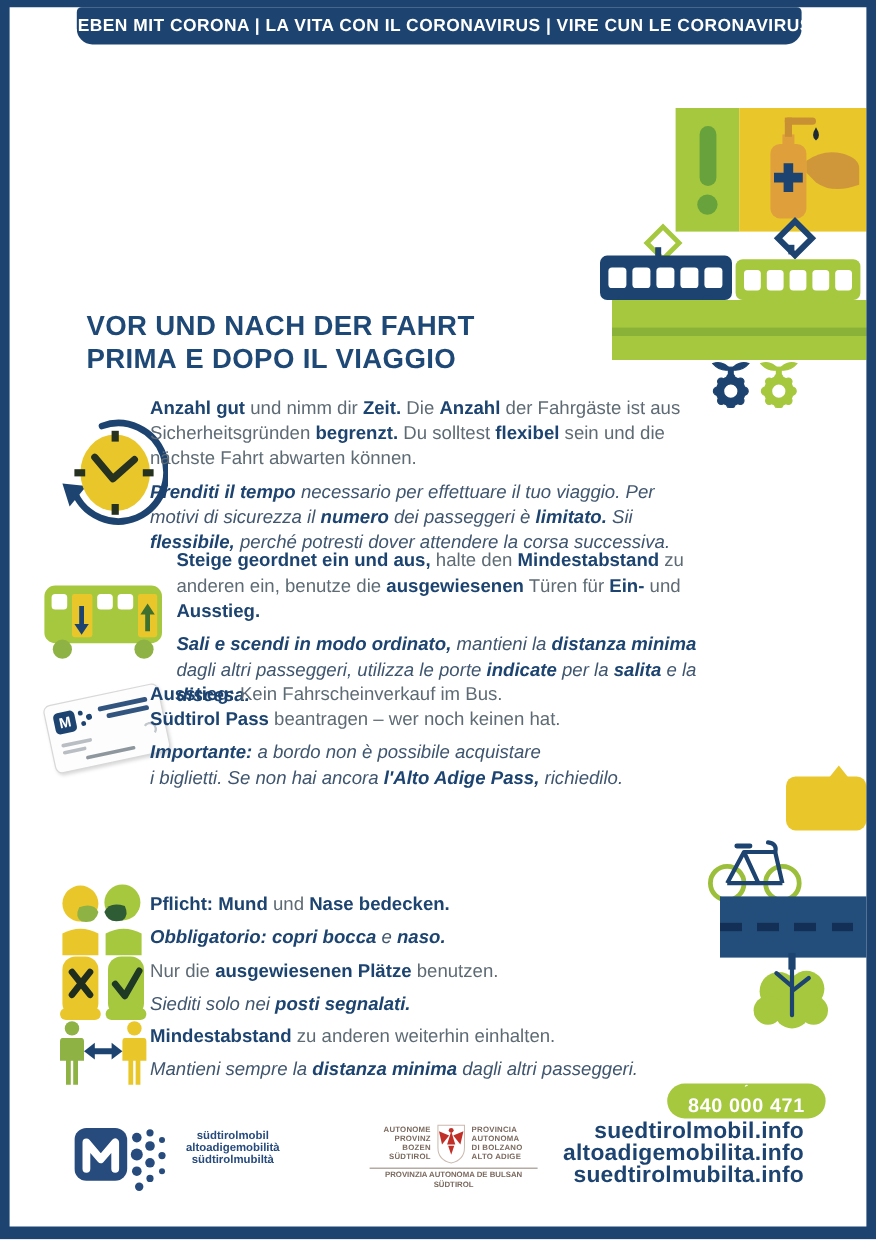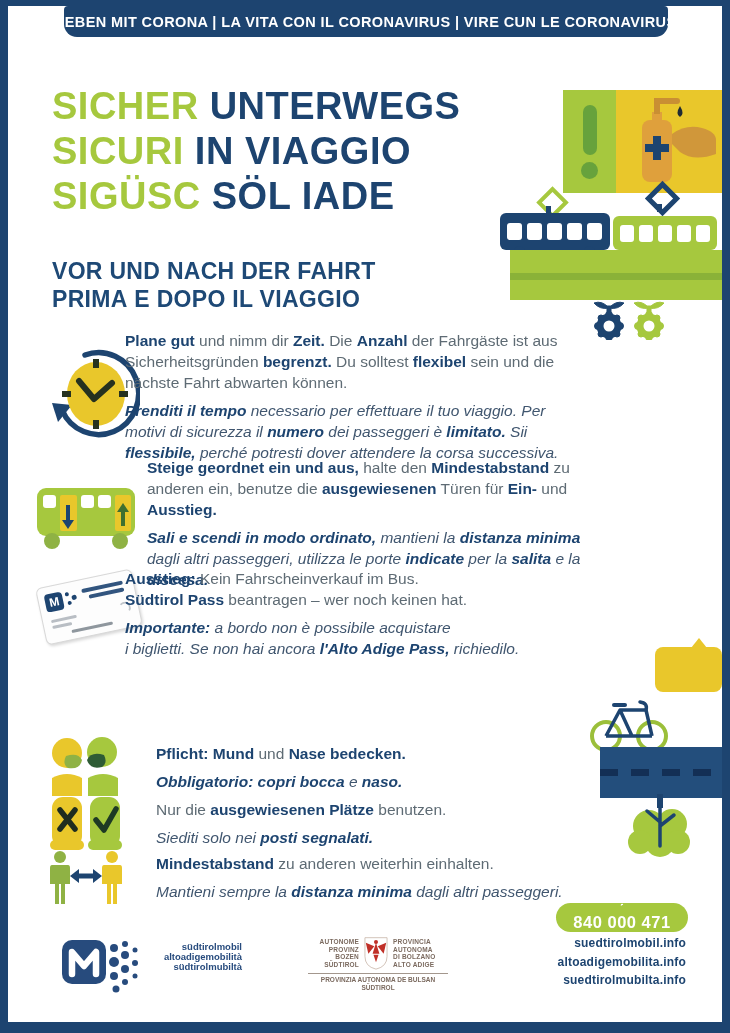--- a/index.html
+++ b/index.html
@@ -16,21 +16,21 @@
   .title{position:absolute;left:52px;top:84px;line-height:45px;font-size:38px;font-weight:800;letter-spacing:.5px;color:#1d4470;white-space:nowrap;}
   .title .accent{color:#a6c83e;}
 
   
   .sec-head{position:absolute;left:52px;font-size:23px;line-height:28px;color:#1e4976;white-space:nowrap;letter-spacing:.3px;}
   .sec-head div span{font-weight:600;}
   .sec-head div span.b{font-weight:800;}
 
   
   .row-text{position:absolute;left:125px;width:444px;font-size:15.5px;line-height:21px;}
-  .row-text.wide{width:470px;margin-left:31px;}
+  .row-text.wide{width:470px;}
   .de{color:#5e6b74;}
   .de .b{color:#1d4470;font-weight:700;}
   .it{color:#40566f;font-style:italic;margin-top:7px;}
   .it .b{color:#1d4470;font-weight:700;}
 
   .icon-slot{position:absolute;}
 
   
   .green-rect{position:absolute;left:563px;top:90px;width:53px;height:103px;background:#a6c83e;}
   .excl-bar{position:absolute;left:20px;top:15px;width:14px;height:50px;border-radius:7px;background:#67a23c;}
@@ -52,46 +52,41 @@
   .bubble{position:absolute;left:655px;top:647px;width:67px;height:45px;background:#e9c72b;border-radius:8px;}
   .bubble:after{content:"";position:absolute;left:36px;top:-9px;border-left:8px solid transparent;border-right:8px solid transparent;border-bottom:10px solid #e9c72b;}
   .road2{position:absolute;left:600px;top:747px;width:122px;height:51px;background:#234e7c;}
   .road2 .dash{position:absolute;left:0;top:22px;width:100%;height:7px;
     background:repeating-linear-gradient(90deg,#132f55 0 18px,transparent 18px 31px);}
 
   
   .phone-pill{position:absolute;left:556px;top:903px;width:132px;height:29px;border-radius:15px;background:#a6c83e;
               display:flex;align-items:center;justify-content:center;gap:6px;flex-direction:column;}
   .phone-pill span{color:#fff;font-weight:700;font-size:16.5px;letter-spacing:.5px;}
-  .websites{position:absolute;right:44px;top:934px;text-align:right;color:#1d4470;font-weight:700;font-size:12px;line-height:18.5px;letter-spacing:.2px;}
+  .websites{position:absolute;right:60px;top:934px;text-align:right;color:#1d4470;font-weight:700;font-size:19px;line-height:18.5px;letter-spacing:.2px;}
   .brand{position:absolute;left:62px;top:938px;display:flex;align-items:flex-start;}
-  .brand-lines{margin-left:4px;margin-top:4px;width:96px;text-align:right;color:#274b7d;font-weight:600;font-size:9.5px;line-height:10px;}
+  .brand-lines{margin-left:4px;margin-top:4px;width:96px;text-align:center;color:#274b7d;font-weight:600;font-size:9.5px;line-height:10px;}
   .province{position:absolute;left:298px;top:936px;width:160px;color:#7b6a5f;}
   .prov-top{display:flex;justify-content:center;align-items:center;}
   .prov-col{font-size:6.5px;line-height:7.5px;font-weight:600;letter-spacing:.2px;}
   .prov-col.l{text-align:right;width:48px;}
   .prov-col.r{text-align:left;width:52px;}
   .prov-eagle{margin:0 4px;}
   .prov-div{border-top:1px solid #a3978d;margin:3px 10px 2px 10px;}
   .prov-bottom{text-align:center;font-size:6.5px;line-height:7.5px;font-weight:600;}
 </style>
 </head>
 <body>
 
 <div class="page">
 
   <div class="banner">
     <span>LEBEN MIT CORONA | LA VITA CON IL CORONAVIRUS | VIRE CUN LE CORONAVIRUS</span>
   </div>
 
-  <div class="title">
-    <div><span class="accent">SICHER </span><span>UNTERWEGS</span></div>
-    <div><span class="accent">SICURI </span><span>IN VIAGGIO</span></div>
-    <div><span class="accent">SIGÜSC </span><span>SÖL IADE</span></div>
-  </div>
 
   <div class="green-rect">
     <div class="excl-bar"></div>
     <div class="excl-dot"></div>
   </div>
   <div class="yellow-rect">
     <svg width="106" height="103" viewBox="0 0 106 103">
       <rect x="26" y="30" width="30" height="62" rx="8" fill="#dfa03c"></rect>
       <rect x="36" y="22" width="10" height="10" fill="#dfa03c"></rect>
       <rect x="38" y="8" width="6" height="16" fill="#c98f33"></rect>
@@ -154,37 +149,37 @@
         <circle cx="6" cy="28" r="3.5"></circle>
         <circle cx="28" cy="28" r="3.5"></circle>
       <circle cx="9" cy="20" r="3"></circle>
         <circle cx="25" cy="20" r="3"></circle>
         <circle cx="9" cy="36" r="3"></circle>
         <circle cx="25" cy="36" r="3"></circle>
       <circle cx="17" cy="28" r="4" fill="#fff" stroke="none"></circle>
     </g>
   </svg>
 
-  <div class="sec-head" style="top:257px;">
+  <div class="sec-head" style="top:257px;margin-left:20px;">
     <div><span class="b">VOR</span><span> UND </span><span class="b">NACH</span><span> DER FAHRT</span></div>
     <div><span class="b">PRIMA</span><span> E </span><span class="b">DOPO</span><span> IL VIAGGIO</span></div>
   </div>
 
   <svg class="icon-slot" style="left:48px;top:348px;" width="92" height="92" viewBox="0 0 92 92">
     <path d="M37 7 A40 41 0 1 1 14 62" fill="none" stroke="#1d4470" stroke-width="5.5" stroke-linecap="round"></path>
     <polygon points="4,55 24,57 10,74" fill="#1d4470"></polygon>
     <ellipse cx="48" cy="46" rx="29" ry="32" fill="#e9c72b"></ellipse>
     <rect x="45" y="11" width="6" height="9" fill="#26321f"></rect>
     <rect x="45" y="72" width="6" height="9" fill="#26321f"></rect>
     <rect x="14" y="43" width="9" height="6" fill="#26321f"></rect>
     <rect x="71" y="43" width="9" height="6" fill="#26321f"></rect>
     <polyline points="31,33 46,51 64,35" fill="none" stroke="#26321f" stroke-width="6" stroke-linecap="round" stroke-linejoin="round"></polyline>
   </svg>
   <div class="row-text" style="top:330px;">
-    <div class="de"><span class="b">Plane gut</span><span> und nimm dir </span><span class="b">Zeit.</span><span> Die </span><span class="b">Anzahl</span><span> der Fahrgäste ist aus Sicherheitsgründen </span><span class="b">begrenzt.</span><span> Du solltest </span><span class="b">flexibel</span><span> sein und die nächste Fahrt abwarten können.</span></div>
+    <div class="de"><span class="b">Anzahl gut</span><span> und nimm dir </span><span class="b">Zeit.</span><span> Die </span><span class="b">Anzahl</span><span> der Fahrgäste ist aus Sicherheitsgründen </span><span class="b">begrenzt.</span><span> Du solltest </span><span class="b">flexibel</span><span> sein und die nächste Fahrt abwarten können.</span></div>
     <div class="it"><span class="b">Prenditi il tempo</span><span> necessario per effettuare il tuo viaggio. Per motivi di sicurezza il </span><span class="b">numero</span><span> dei passeggeri è </span><span class="b">limitato.</span><span> Sii </span><span class="b">flessibile,</span><span> perché potresti dover attendere la corsa successiva.</span></div>
   </div>
 
   <svg class="icon-slot" style="left:36px;top:478px;" width="102" height="76" viewBox="0 0 102 76">
     <rect x="1" y="10" width="98" height="48" rx="9" fill="#a6c83e"></rect>
     <rect x="7" y="17" width="13" height="13" rx="3" fill="#fff"></rect>
     <rect x="24" y="17" width="17" height="36" rx="2" fill="#e9c72b"></rect>
     <rect x="45" y="17" width="13" height="13" rx="3" fill="#fff"></rect>
     <rect x="62" y="17" width="13" height="13" rx="3" fill="#fff"></rect>
     <rect x="79" y="17" width="16" height="36" rx="2" fill="#e9c72b"></rect>

